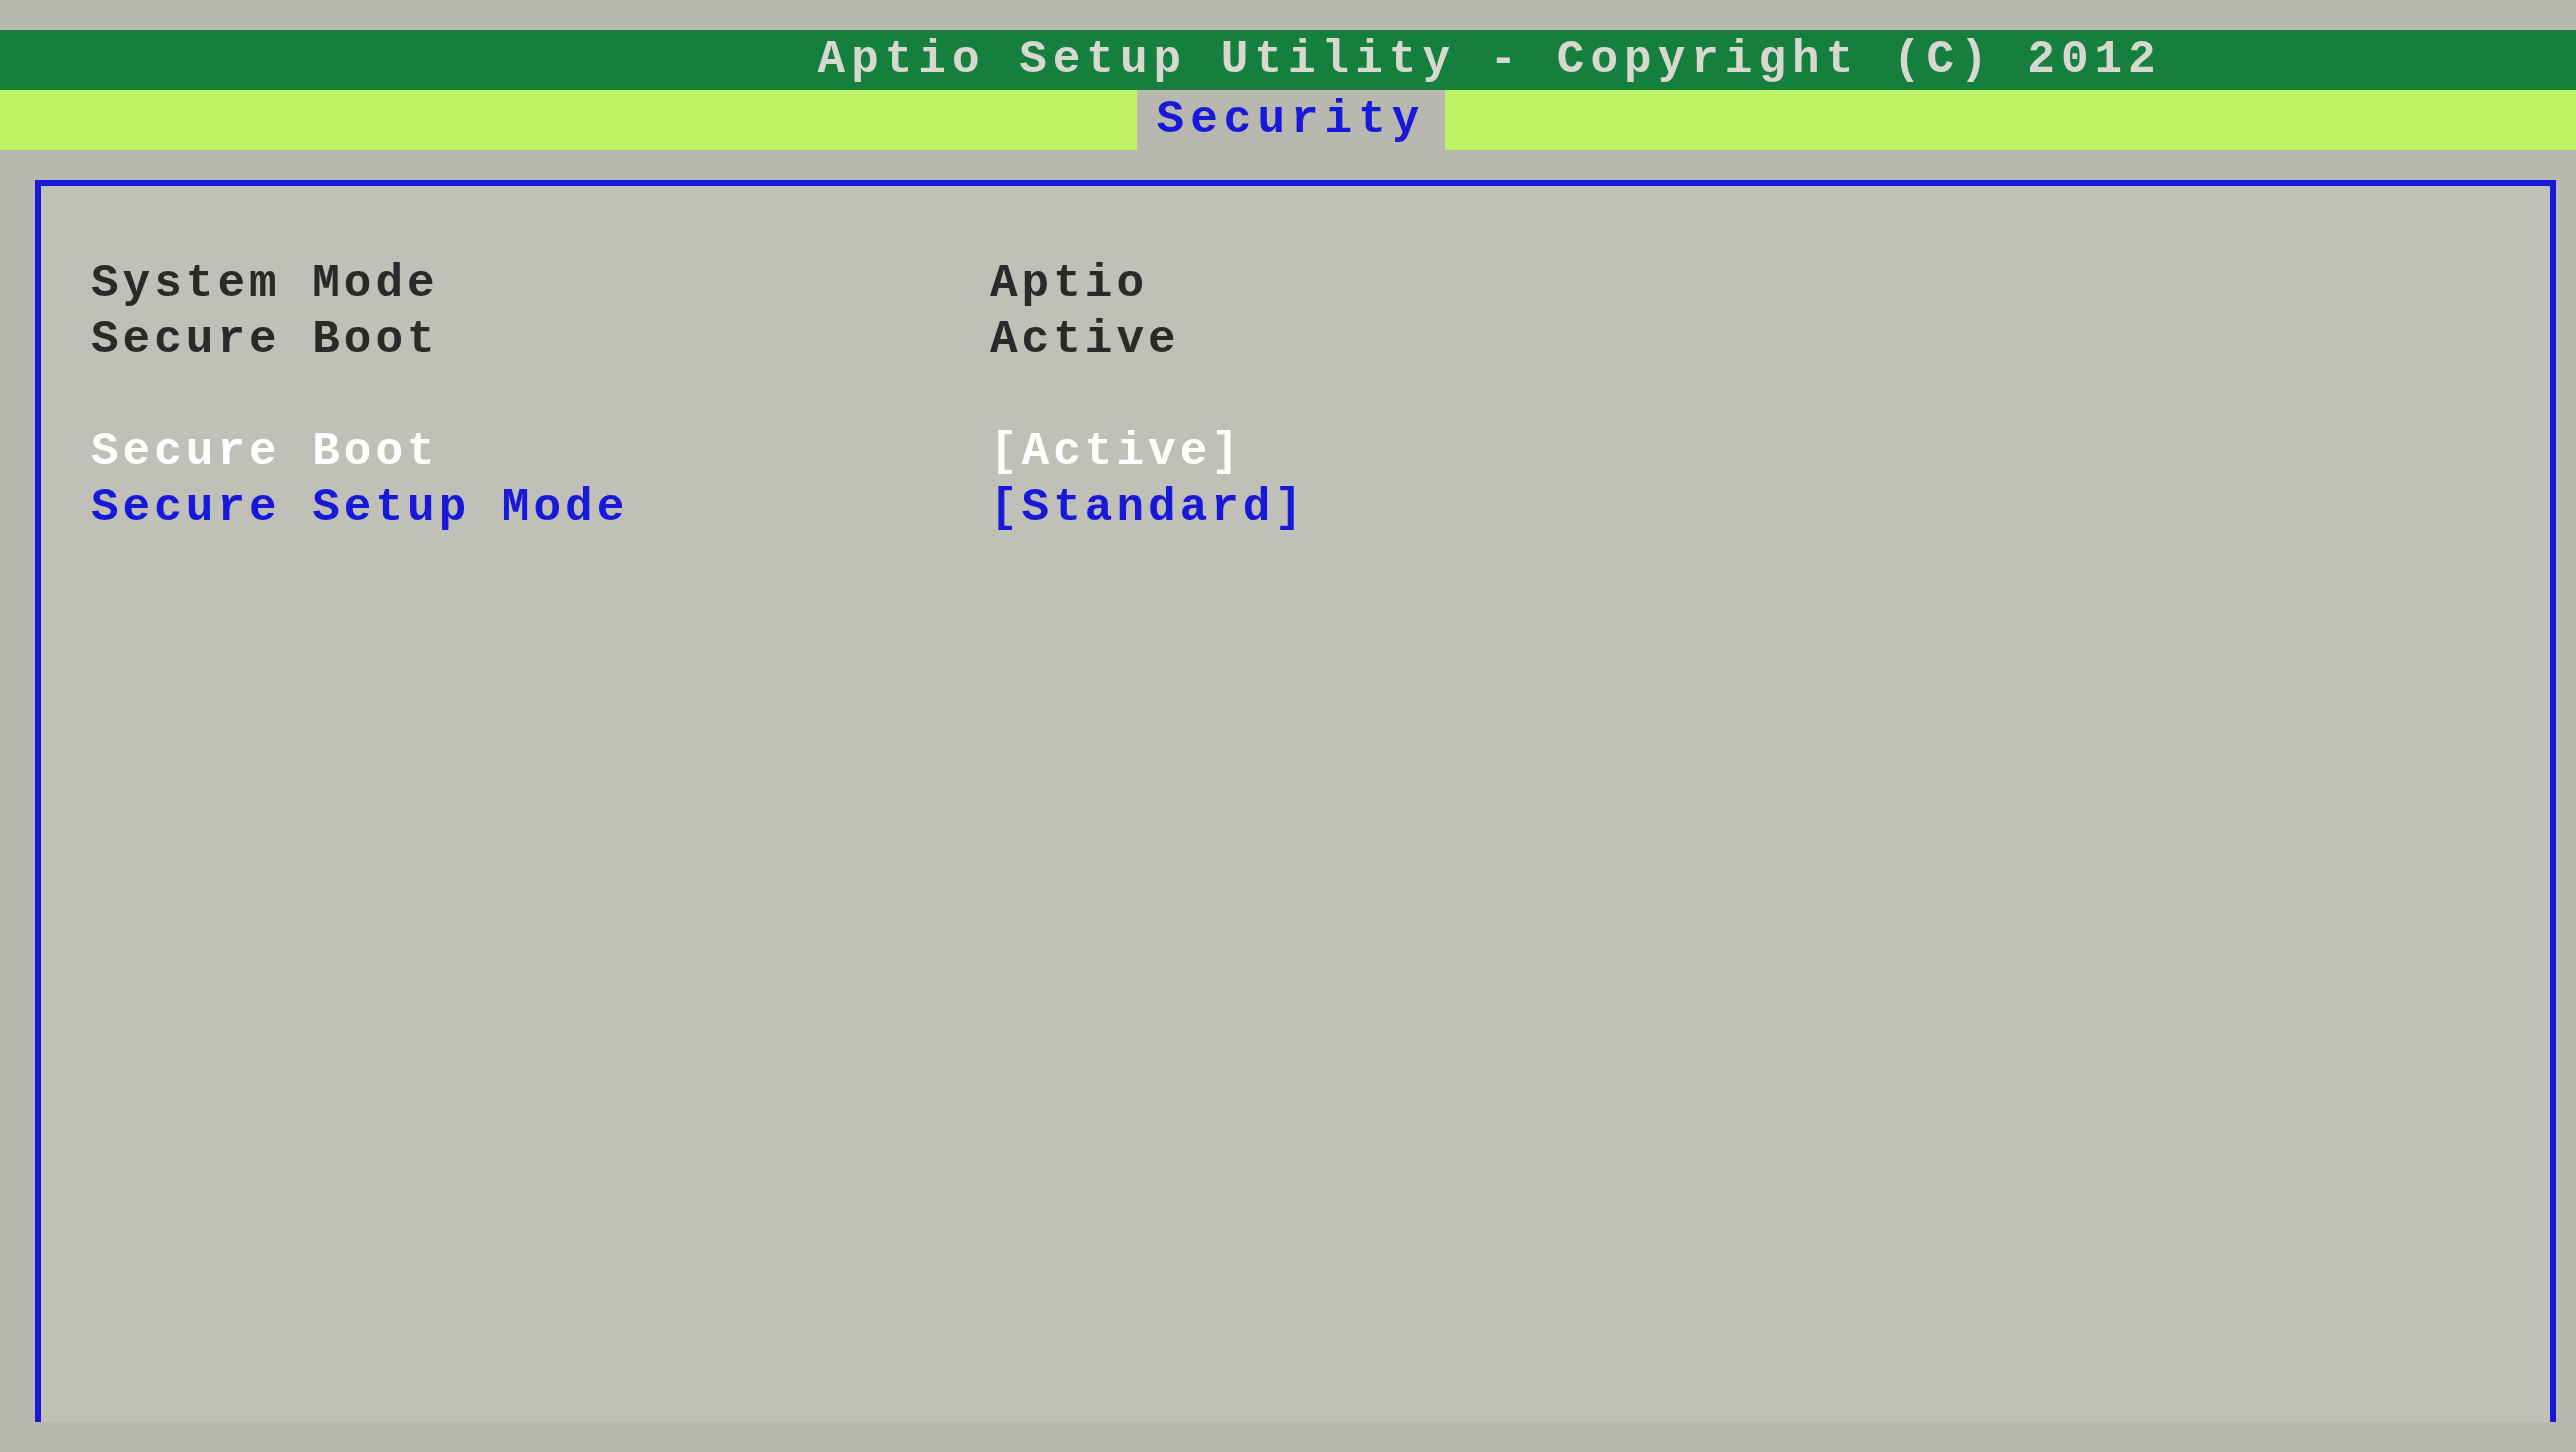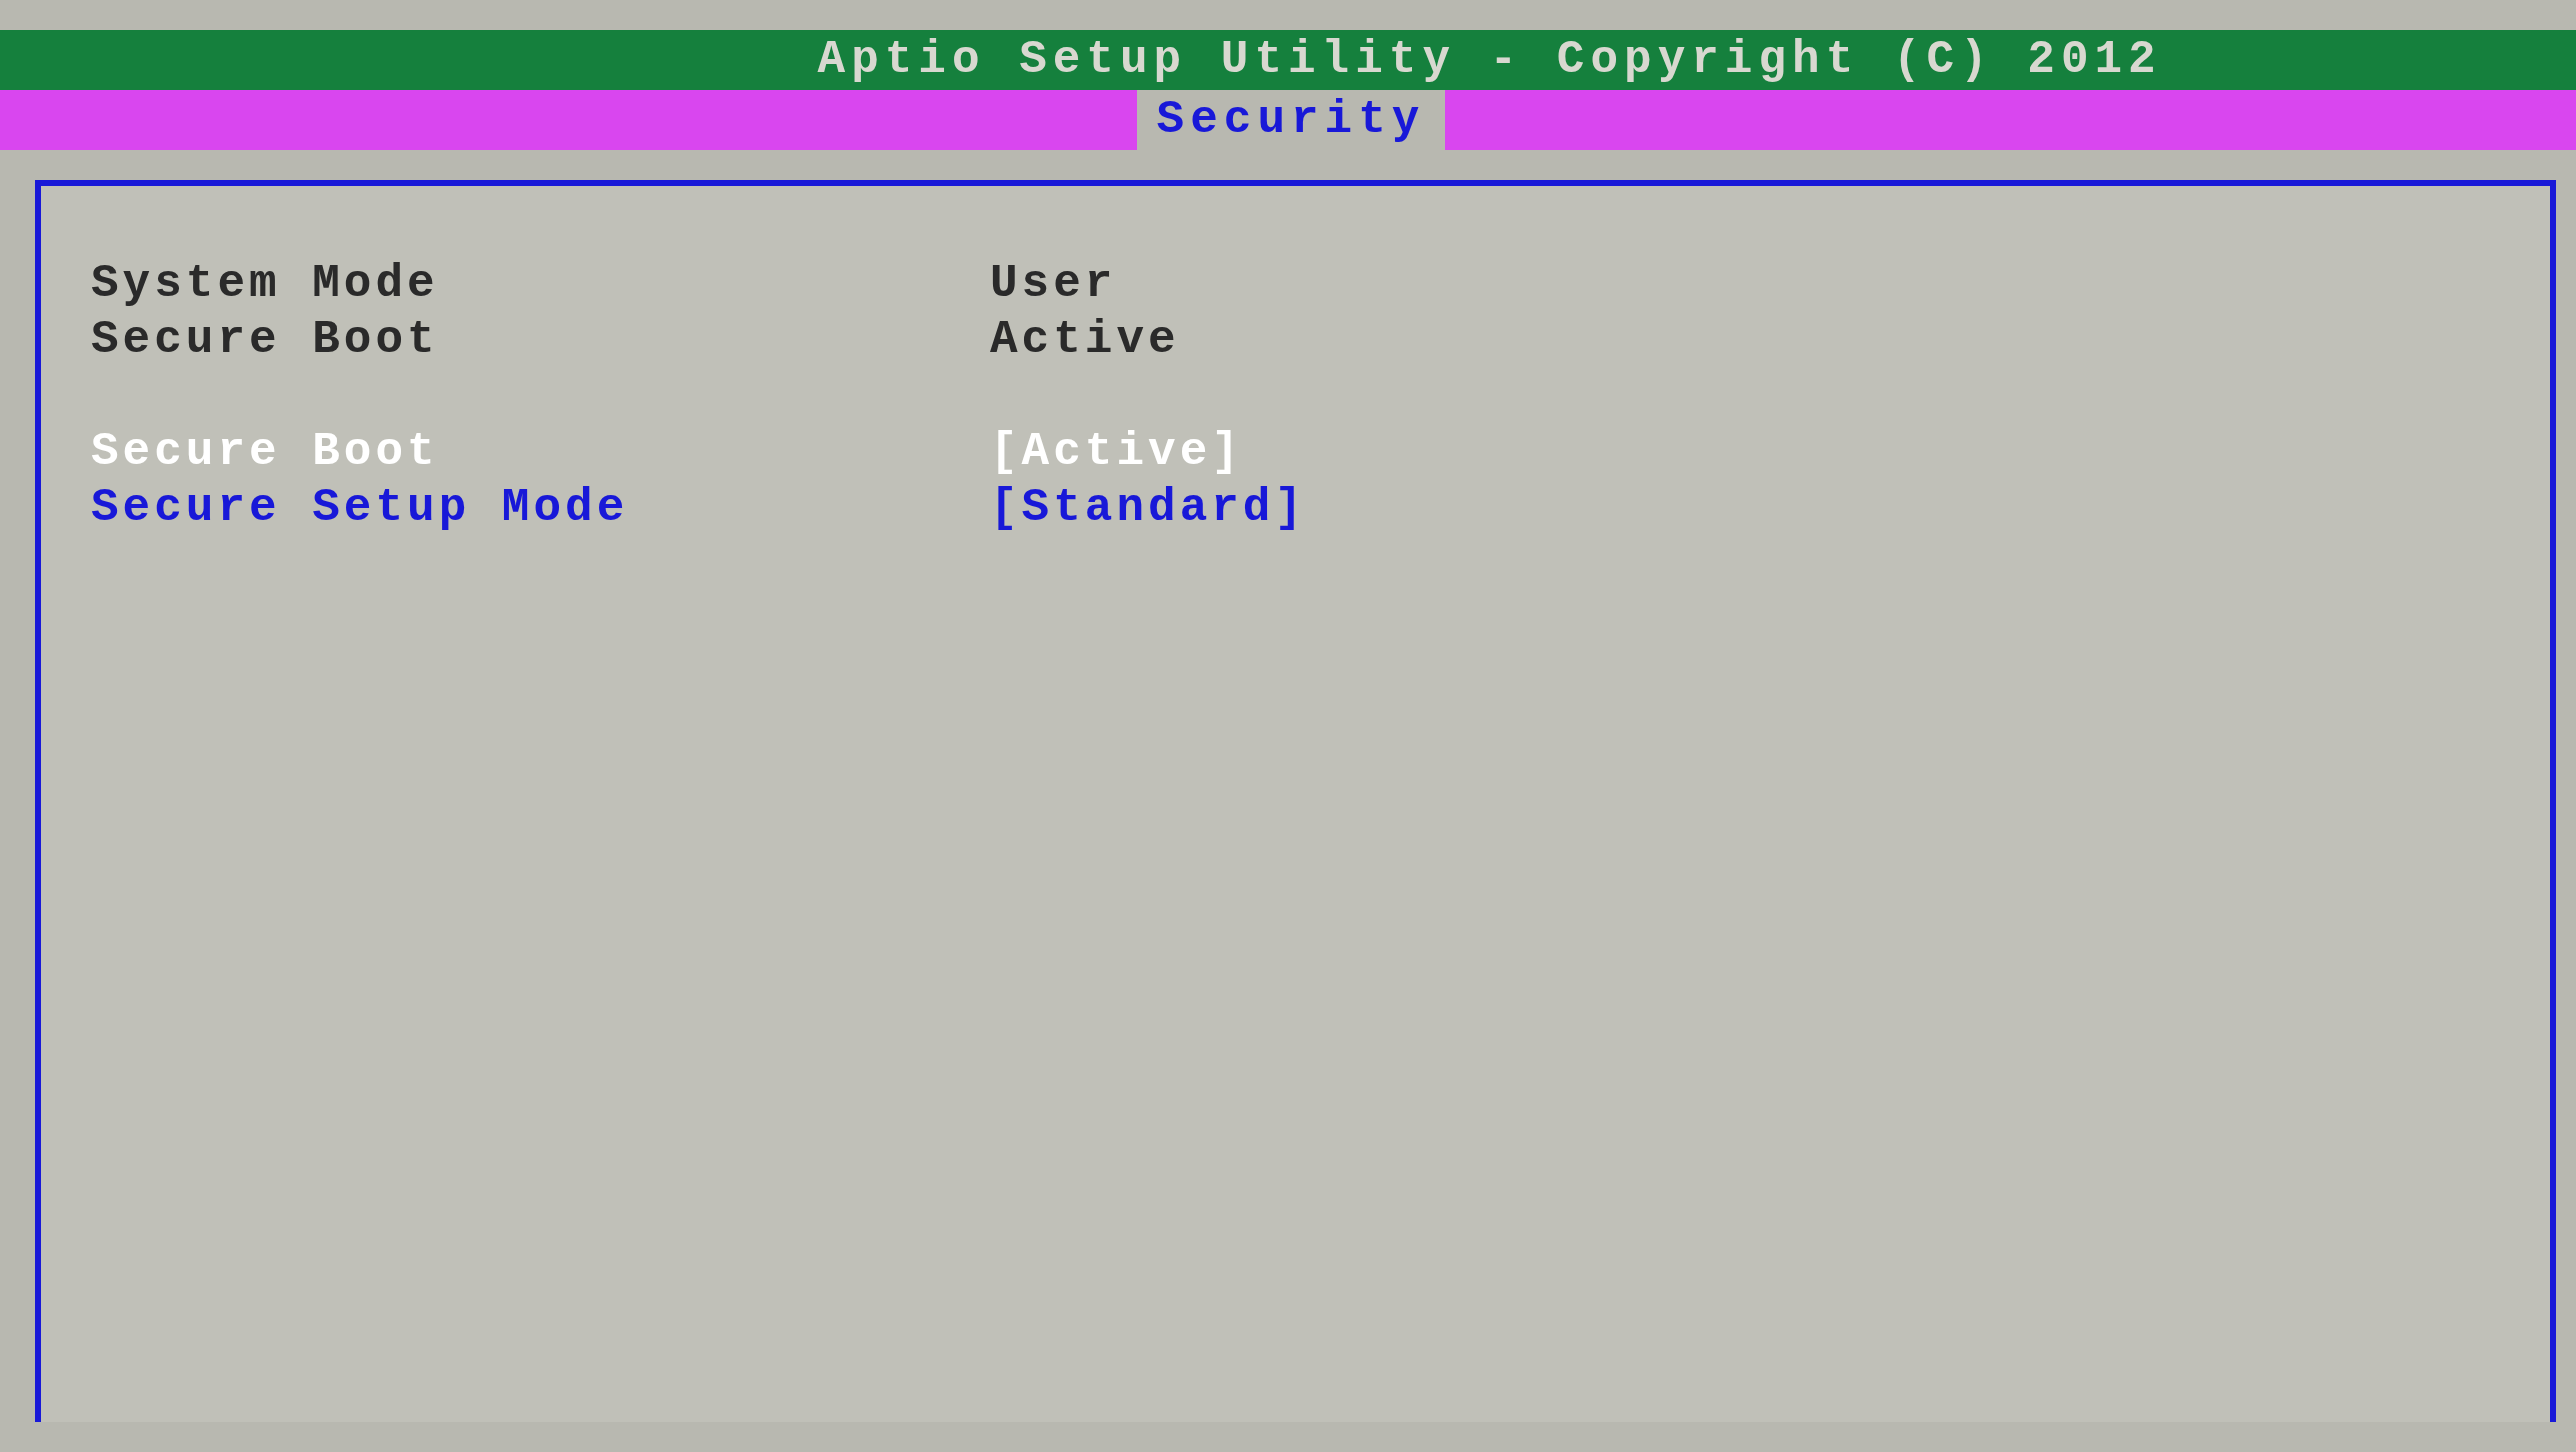--- a/index.html
+++ b/index.html
@@ -36,21 +36,21 @@
       font-size: 46px;
       letter-spacing: 6px;
       white-space: nowrap;
       position: absolute;
       left: 50%;
       transform: translateX(-35%);
     }
     .tab-row {
       width: 100%;
       height: 60px;
-      background: #d946ef;
+      background: #bef264;
       display: flex;
       align-items: flex-end;
       justify-content: center;
       padding-left: 6px;
     }
     .tab {
       background: #b8b8b0;
       color: #1818d8;
       font-size: 46px;
       letter-spacing: 6px;
@@ -98,21 +98,21 @@
   <div class="header-bar">
     <div class="header-title">Aptio Setup Utility - Copyright (C) 2012</div>
   </div>
   <div class="tab-row">
     <div class="tab">Security</div>
   </div>
   <div class="content-border">
 
     <div class="row info-text">
       <div class="row-label">System Mode</div>
-      <div class="row-value">User</div>
+      <div class="row-value">Aptio</div>
     </div>
 
     <div class="row info-text">
       <div class="row-label">Secure Boot</div>
       <div class="row-value">Active</div>
     </div>
 
     <div class="spacer"></div>
 
     <div class="row selected-text">

